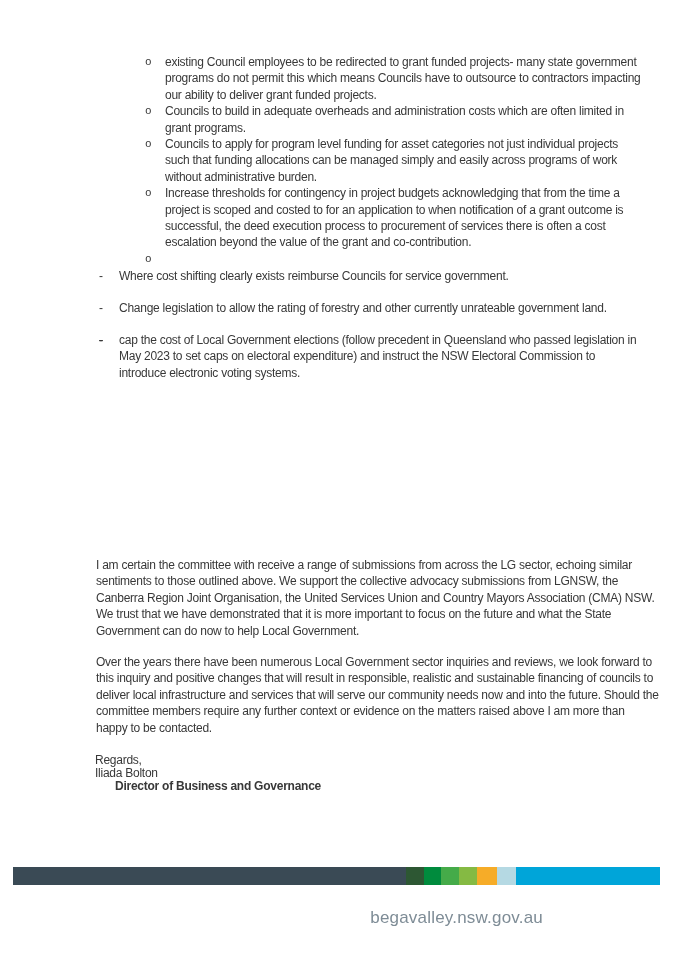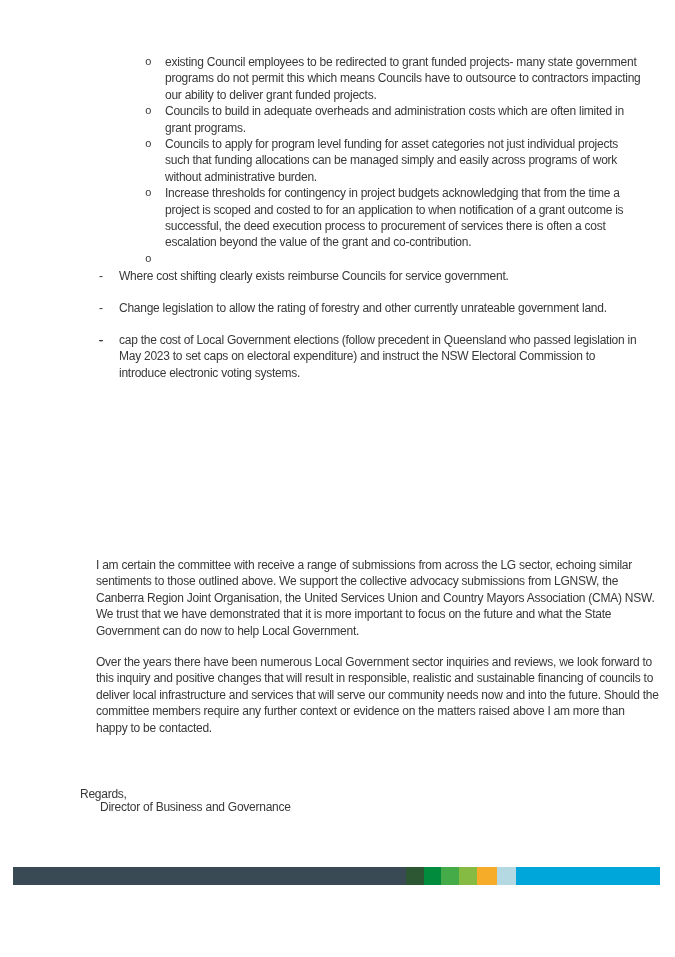--- a/index.html
+++ b/index.html
@@ -52,21 +52,21 @@
     top: 0;
   }
   .para {
     margin: 16px;
   }
   .signature p {
     margin: 0;
     line-height: 13px;
   }
   .sig-title {
-    font-weight: normal;
+    font-weight: bold;
     padding-left: 20px;
   }
   .color-bar {
     position: absolute;
     left: 13px;
     top: 867px;
     height: 18px;
     display: flex;
     flex-direction: row;
   }
@@ -130,29 +130,31 @@
     </li>
     <li class="dash-item">
       <span class="marker">-</span>
       <span class="item-text">cap the cost of Local Government elections (follow precedent in Queensland who passed legislation in May 2023 to set caps on electoral expenditure) and instruct the NSW Electoral Commission to introduce electronic voting systems.</span>
     </li>
   </ul>
 
   <p class="block para" style="top: 541px;">I am certain the committee with receive a range of submissions from across the LG sector, echoing similar sentiments to those outlined above. We support the collective advocacy submissions from LGNSW, the Canberra Region Joint Organisation, the United Services Union and Country Mayors Association (CMA) NSW. We trust that we have demonstrated that it is more important to focus on the future and what the State Government can do now to help Local Government.</p>
   <p class="block para" style="top: 638px;">Over the years there have been numerous Local Government sector inquiries and reviews, we look forward to this inquiry and positive changes that will result in responsible, realistic and sustainable financing of councils to deliver local infrastructure and services that will serve our community needs now and into the future. Should the committee members require any further context or evidence on the matters raised above I am more than happy to be contacted.</p>
 
-  <div class="block signature" style="top: 788px;">
+  <div class="block signature" style="top: 754px; margin-left: 15px;">
     <p>Regards,</p>
+    <p>Iliada Bolton</p>
     <p class="sig-title">Director of Business and Governance</p>
   </div>
 
   <div class="color-bar">
       <div class="bar-seg" style="background: rgb(58, 74, 85); width: 393px;"></div>
       <div class="bar-seg" style="background: rgb(45, 87, 51); width: 18px;"></div>
       <div class="bar-seg" style="background: rgb(0, 139, 61); width: 17px;"></div>
       <div class="bar-seg" style="background: rgb(69, 171, 73); width: 18px;"></div>
       <div class="bar-seg" style="background: rgb(133, 186, 67); width: 18px;"></div>
       <div class="bar-seg" style="background: rgb(246, 172, 40); width: 20px;"></div>
       <div class="bar-seg" style="background: rgb(181, 217, 227); width: 19px;"></div>
       <div class="bar-seg" style="background: rgb(0, 165, 217); width: 144px;"></div>
     </div>
+  <div class="site-url" style="color: rgb(126, 140, 150);">begavalley.nsw.gov.au</div>
 
 </div>
 
 </body></html>

